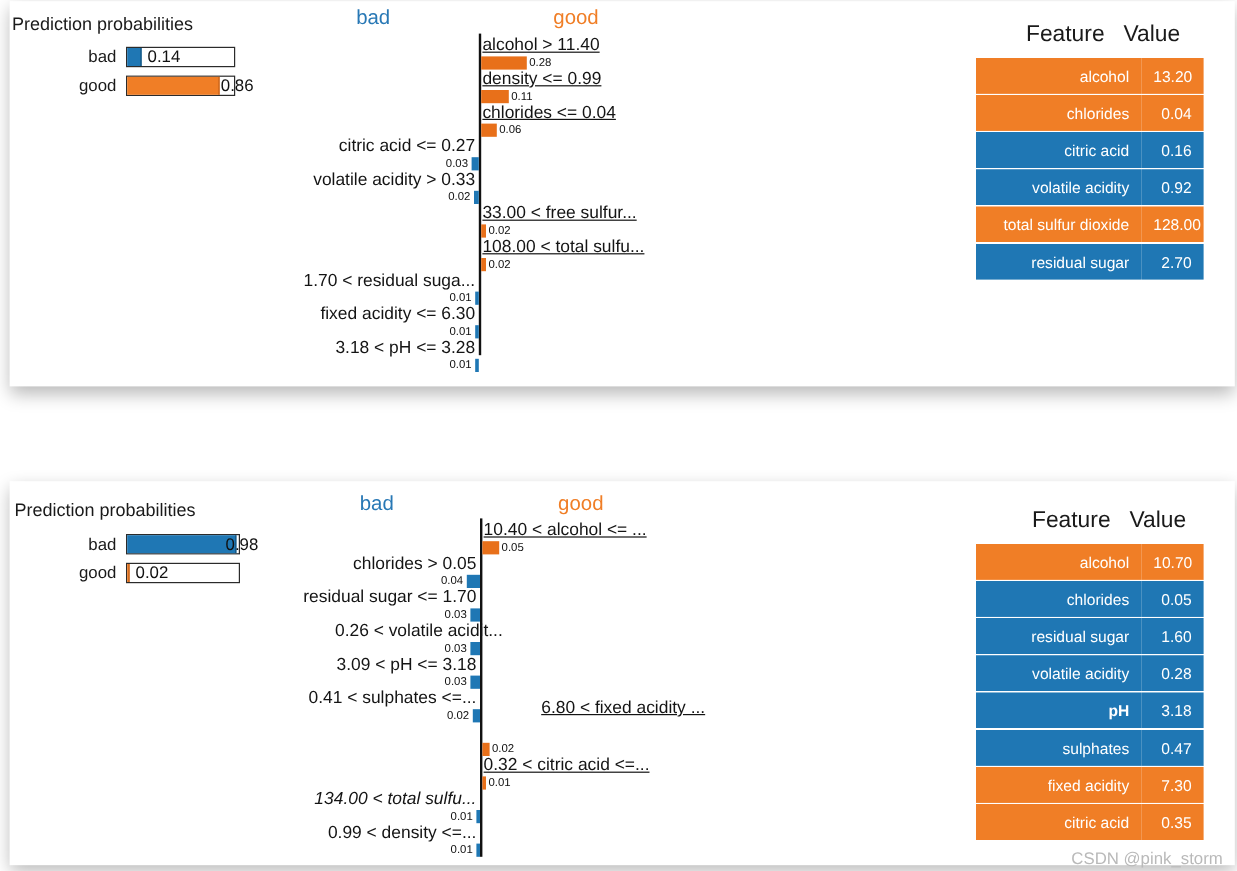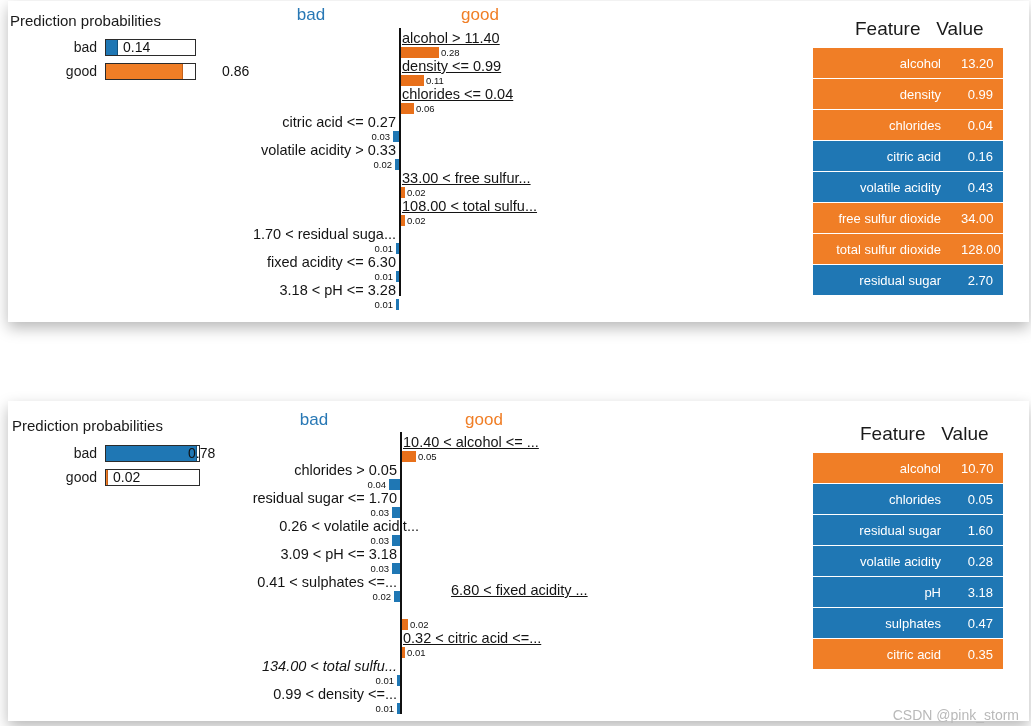--- a/index.html
+++ b/index.html
@@ -160,21 +160,21 @@
       <div class="pp-fill blue" style="width: 12px;"></div>
     </div>
   </div>
 <div class="pp-val" style="left: 123px; top: 39px;">0.14</div>
 <div class="pp-row" style="left: 0px; top: 62px;">
     <div class="pp-label" style="width: 97px;">good</div>
     <div class="pp-track" style="width: 91px;">
       <div class="pp-fill orange" style="width: 77px;"></div>
     </div>
   </div>
-<div class="pp-val" style="left: 184px; top: 63px; padding-left: 38px;">0.86</div>
+<div class="pp-val" style="left: 184px; top: 63px;">0.86</div>
 <div class="class-head bad" style="left: 311px; top: 5px;">bad</div>
 <div class="class-head good" style="left: 480px; top: 5px;">good</div>
 <div class="axis" style="left: 399px; top: 28px; height: 268px;"></div>
 <div class="feat-label right" style="left: 402px; top: 30px;">alcohol &gt; 11.40</div>
 <div class="feat-bar orange" style="width: 38px; left: 401px; top: 47px;"></div>
 <div class="feat-w right" style="left: 441px; top: 47px;">0.28</div>
 <div class="feat-label right" style="left: 402px; top: 58px;">density &lt;= 0.99</div>
 <div class="feat-bar orange" style="width: 23px; left: 401px; top: 75px;"></div>
 <div class="feat-w right" style="left: 426px; top: 75px;">0.11</div>
 <div class="feat-label right" style="left: 402px; top: 86px;">chlorides &lt;= 0.04</div>
@@ -202,57 +202,49 @@
 <div class="feat-bar blue" style="width: 3px; left: 396px; top: 299px;"></div>
 <div class="feat-w left" style="left: 393px; top: 299px;">0.01</div>
 <div class="tbl-head" style="left: 855px; top: 18px;"><span>Feature</span><span>&nbsp;&nbsp;&nbsp;</span><span>Value</span></div>
 <table class="tbl" style="left: 813px; top: 48px; width: 190px;">
     <tbody>
       <tr class="orange">
         <td class="feat" style="width: 118px; height: 30px;">alcohol</td>
         <td class="val">13.20</td>
       </tr>
       <tr class="orange">
-        <td class="feat" style="width: 118px; height: 30px;">density</td>
-        <td class="val">0.99</td>
-      </tr>
-      <tr class="orange">
         <td class="feat" style="width: 118px; height: 30px;">chlorides</td>
         <td class="val">0.04</td>
       </tr>
       <tr class="blue">
         <td class="feat" style="width: 118px; height: 30px;">citric acid</td>
         <td class="val">0.16</td>
       </tr>
       <tr class="blue">
         <td class="feat" style="width: 118px; height: 30px;">volatile acidity</td>
-        <td class="val">0.43</td>
-      </tr>
-      <tr class="orange">
-        <td class="feat" style="width: 118px; height: 30px;">free sulfur dioxide</td>
-        <td class="val">34.00</td>
+        <td class="val">0.92</td>
       </tr>
       <tr class="orange">
         <td class="feat" style="width: 118px; height: 30px;">total sulfur dioxide</td>
         <td class="val">128.00</td>
       </tr>
       <tr class="blue">
         <td class="feat" style="width: 118px; height: 30px;">residual sugar</td>
         <td class="val">2.70</td>
       </tr>
     </tbody>
   </table>
 <div class="pp-title" style="left: 12px; top: 417px;">Prediction probabilities</div>
 <div class="pp-row" style="left: 0px; top: 444px;">
     <div class="pp-label" style="width: 97px;">bad</div>
     <div class="pp-track" style="width: 95px;">
       <div class="pp-fill blue" style="width: 91px;"></div>
     </div>
   </div>
-<div class="pp-val" style="left: 188px; top: 445px;">0.78</div>
+<div class="pp-val" style="left: 188px; top: 445px;">0.98</div>
 <div class="pp-row" style="left: 0px; top: 468px;">
     <div class="pp-label" style="width: 97px;">good</div>
     <div class="pp-track" style="width: 95px;">
       <div class="pp-fill orange" style="width: 2px;"></div>
     </div>
   </div>
 <div class="pp-val" style="left: 113px; top: 469px;">0.02</div>
 <div class="class-head bad" style="left: 314px; top: 410px;">bad</div>
 <div class="class-head good" style="left: 484px; top: 410px;">good</div>
 <div class="axis" style="left: 400px; top: 432px; height: 282px;"></div>
@@ -299,25 +291,29 @@
       </tr>
       <tr class="blue">
         <td class="feat" style="width: 118px; height: 30px;">residual sugar</td>
         <td class="val">1.60</td>
       </tr>
       <tr class="blue">
         <td class="feat" style="width: 118px; height: 30px;">volatile acidity</td>
         <td class="val">0.28</td>
       </tr>
       <tr class="blue">
-        <td class="feat" style="width: 118px; height: 30px;">pH</td>
+        <td class="feat" style="width: 118px; height: 30px; font-weight: bold;">pH</td>
         <td class="val">3.18</td>
       </tr>
       <tr class="blue">
         <td class="feat" style="width: 118px; height: 30px; margin-top: 32px;">sulphates</td>
         <td class="val">0.47</td>
+      </tr>
+      <tr class="orange">
+        <td class="feat" style="width: 118px; height: 30px;">fixed acidity</td>
+        <td class="val">7.30</td>
       </tr>
       <tr class="orange">
         <td class="feat" style="width: 118px; height: 30px;">citric acid</td>
         <td class="val">0.35</td>
       </tr>
     </tbody>
   </table>
 
 </body></html>

